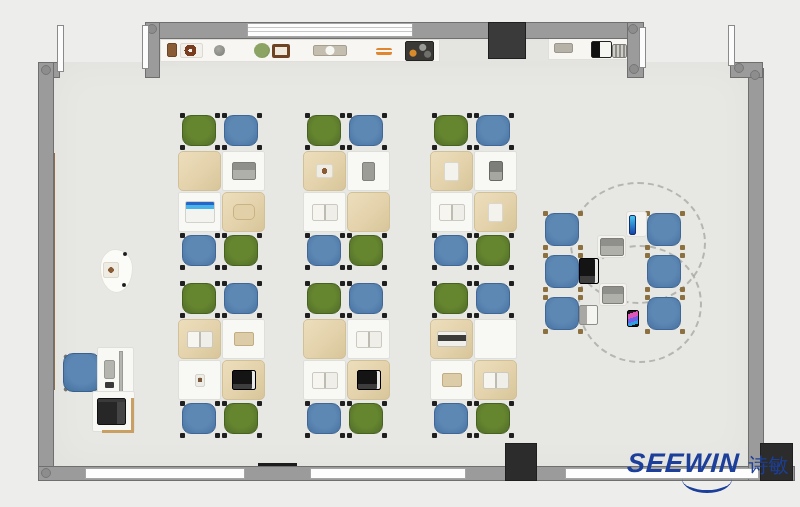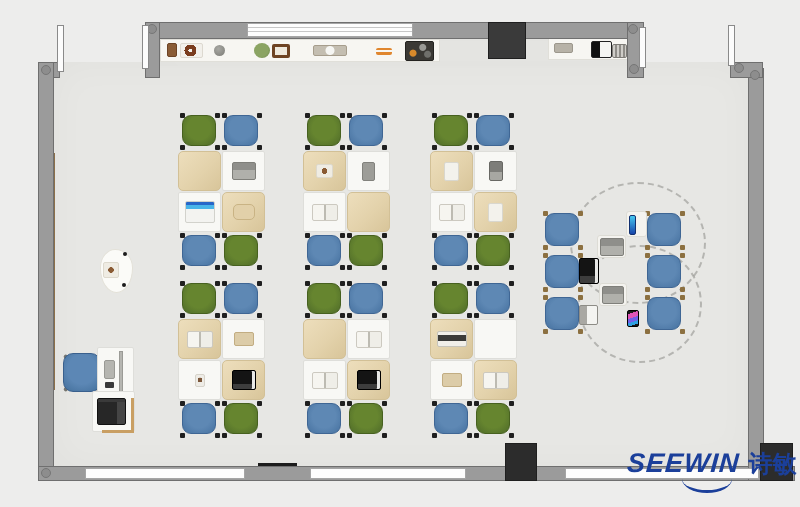--- a/index.html
+++ b/index.html
@@ -51,21 +51,21 @@
   .it-plant{background:radial-gradient(circle at 45% 45%,#8ba463 0 55%,#67804a);border-radius:50%;border:none;}
   .it-frame{background:#efe9dd;border:3px solid #6e4323;}
   .it-cup-tray{background:radial-gradient(circle at 50% 50%,#f6f6f3 0 4px,#c4beb1 5px);border:1px solid #a69d8c;}
   .it-orange-lines{background:linear-gradient(#e0862e 0 2px,transparent 2px 4px,#e0862e 4px 6px);border:none;}
   .it-toolbox{background:radial-gradient(circle at 26% 62%,#d98a2b 0 3px,transparent 4px),radial-gradient(circle at 62% 30%,#9a9a96 0 3px,transparent 4px),radial-gradient(circle at 80% 68%,#6f6f6b 0 3px,transparent 4px),#3b3935;border:1px solid #242320;}
   .it-tray{background:#b7b2a7;border:1px solid #9c978c;}
   .it-grill{background:repeating-linear-gradient(90deg,#cfcdc8 0 2px,#8f8d88 2px 4px);border:1px solid #7e7c77;}
   .it-device-bw{background:linear-gradient(90deg,#101010 0 42%,#f5f5f2 42%);border:1px solid #222;}
   #logo{position:absolute;display:flex;align-items:baseline;gap:9px;z-index:40;}
   #logo .en{font-weight:bold;font-size:27px;letter-spacing:1px;font-style:italic;transform:skewX(-4deg);}
-  #logo .cn{font-weight:bold;font-size:24px;}
+  #logo .cn{font-weight:normal;font-size:20px;}
   #logo .swoosh{position:absolute;border-bottom:3px solid;border-radius:0 0 50% 50%/0 0 100% 100%;}
 </style>
 </head>
 <body>
 
 <div id="plan">
   <div id="logo" style="left: 627px; top: 448px; color: rgb(27, 63, 154);">
     <span class="en">SEEWIN</span>
     <span class="cn">诗敏</span>
     <span class="swoosh" style="left: 55px; top: 31px; width: 50px; height: 11px; border-bottom-color: rgb(27, 63, 154);"></span>

